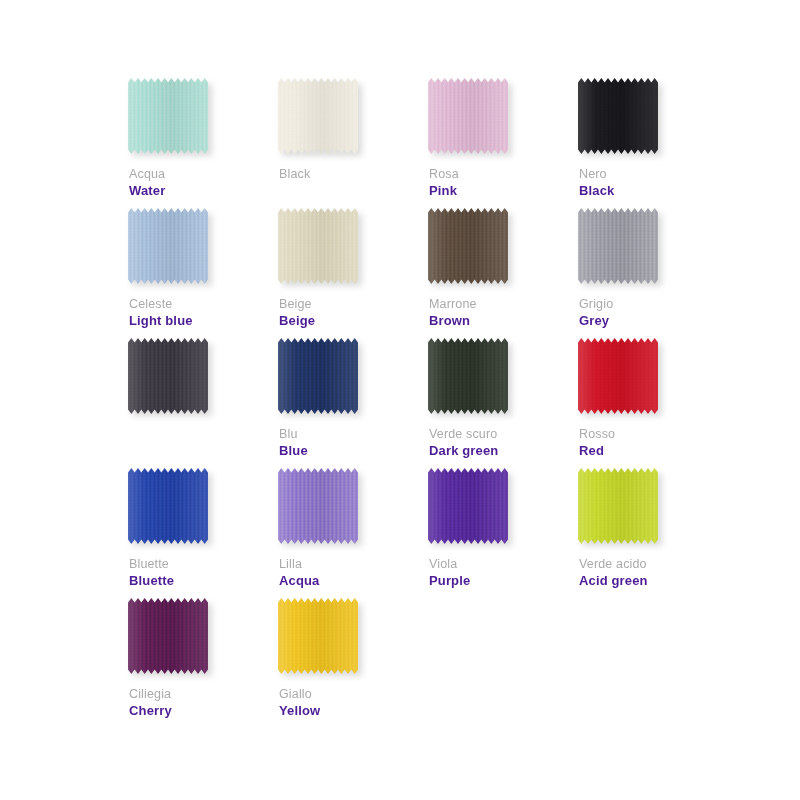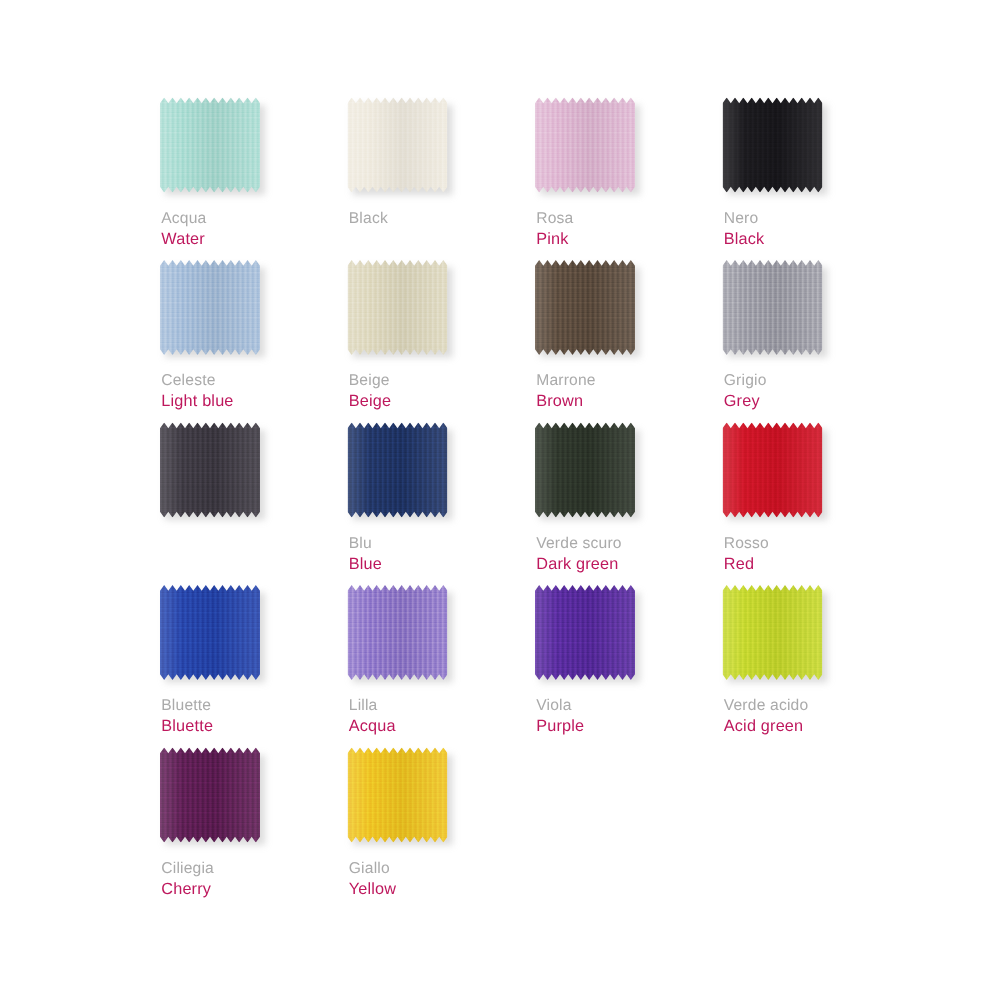--- a/index.html
+++ b/index.html
@@ -132,23 +132,24 @@
   .label-it {
     font-size: 12.5px;
     line-height: 16px;
     color: #aaaaaa;
     letter-spacing: 0.15px;
     white-space: nowrap;
   }
   .label-en {
     font-size: 13px;
     line-height: 18px;
-    color: #be185d;
+    color: #4c1d95;
     letter-spacing: 0.15px;
     white-space: nowrap;
+    font-weight: bold;
   }
 </style>
 </head>
 <body>
 
 <div id="swatch-board">
   <div class="swatch-grid">
       <div class="swatch-cell">
         <div class="chip-wrap">
           <div class="chip-shadow"></div>

